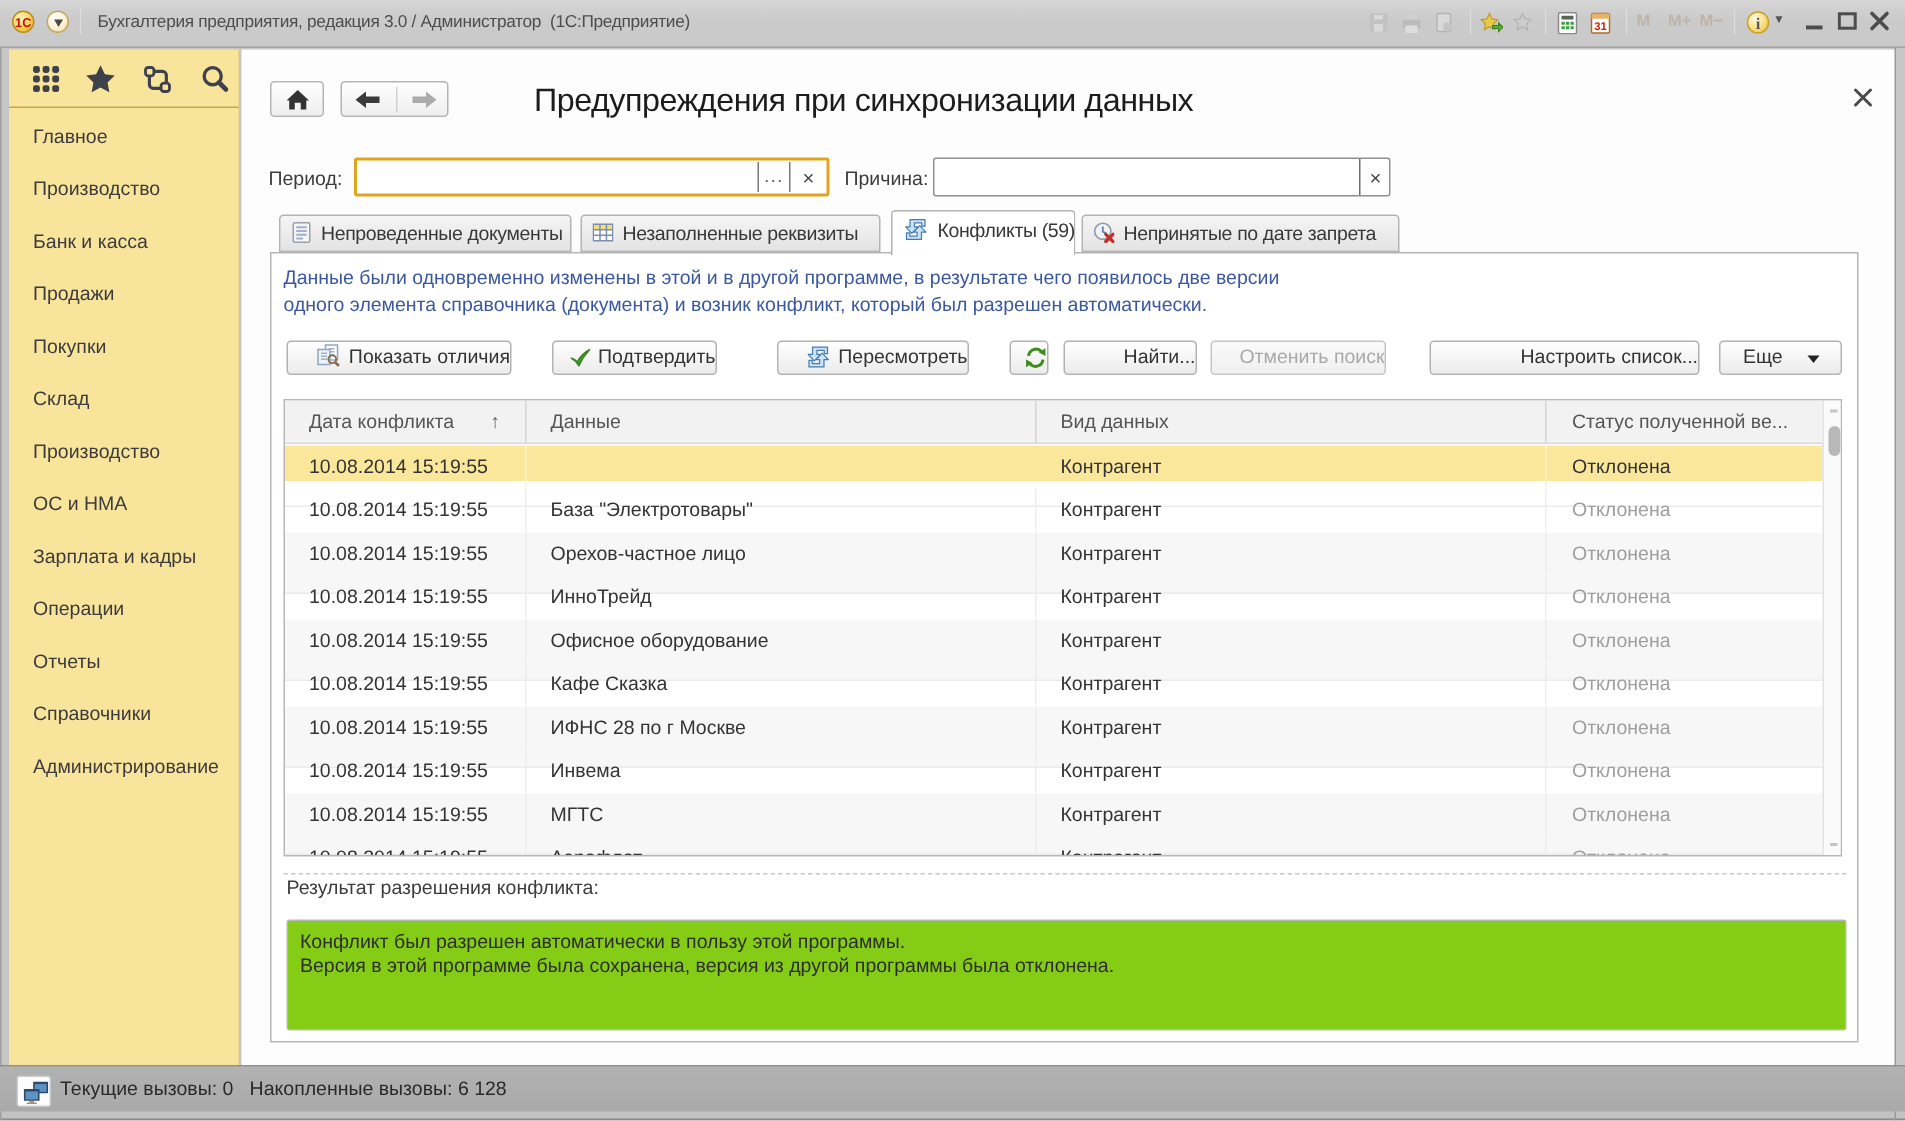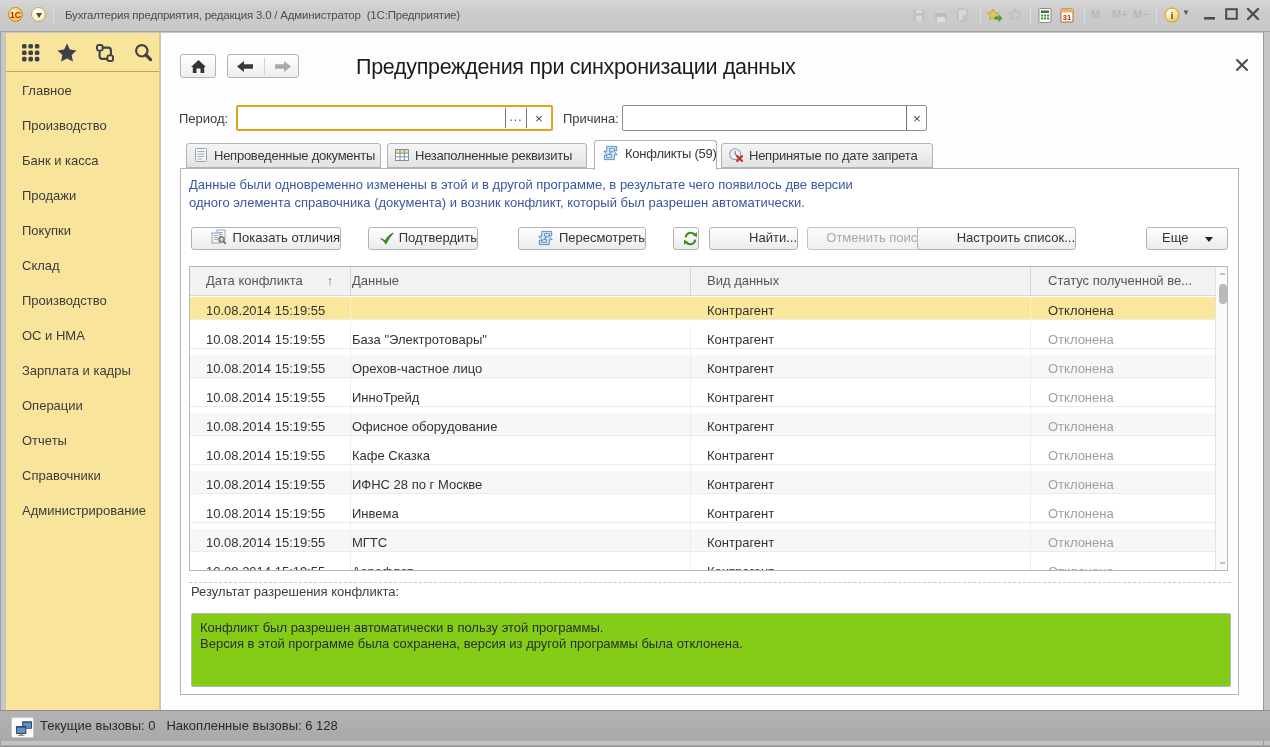--- a/index.html
+++ b/index.html
@@ -52,28 +52,28 @@
 
 
 .btn { position:absolute; top:58px; height:23px; background:linear-gradient(#ffffff,#ebebeb); border:1px solid #b2b2b2; border-radius:3px; text-align:right; color:#333; line-height:20px; white-space:nowrap; }
 .btn.dis { color:#a9a9a9; background:linear-gradient(#fafafa,#f0f0f0); border-color:#c5c5c5; }
 .bico { display:inline-block; vertical-align:-3px; margin-right:5px; }
 
 
 #grid { position:absolute; left:8px; top:97px; width:1039px; height:305px; border:1px solid #b7b7b7; background:#fff; overflow:hidden; }
 #ghead { position:absolute; left:0; top:0; width:1025px; height:29px; background:#f2f2f2; border-bottom:1px solid #d8d8d8; color:#555; }
 .hc { position:absolute; top:0; height:28px; line-height:28px; border-right:1px solid #d4d4d4; white-space:nowrap; overflow:hidden; }
-.row { position:absolute; left:0; width:1025px; height:23px; }
+.row { position:absolute; left:0; width:1025px; height:41px; }
 .row .c { position:absolute; top:0; height:28px; line-height:28px; border-right:1px solid #ededed; white-space:nowrap; overflow:hidden; }
 .row { border-bottom:1px solid #ebebeb; }
 .row.z { background:#f7f7f7; }
 .row.sel { background:linear-gradient(#fbe79b 0px, #fbe79b 24px, #ffffff 24px); }
 .row.sel .c { border-right-color:#fdf3cd; }
 .c1 { left:0; width:161px; padding-left:16px; }
-.c2 { left:162px; width:339px; }
+.c2 { left:162px; width:339px; padding-left:15px; }
 .c3 { left:502px; width:339px; padding-left:15px; }
 .c4 { left:842px; width:183px; padding-left:16px; border-right:none !important; }
 .gray { color:#9e9e9e; }
 #vscroll { position:absolute; left:1025px; top:0; width:13px; height:303px; background:#fafafa; border-left:1px solid #e2e2e2; }
 #vthumb { position:absolute; left:2.5px; top:17px; width:8px; height:20px; background:#b9b9b9; border-radius:4px; }
 
 #splitter { position:absolute; left:8px; top:413px; width:1042px; border-top:1px dashed #c8c8c8; }
 #reslabel { position:absolute; left:10px; top:415px; color:#3c3c3c; }
 #resbox { position:absolute; left:10px; top:444px; width:1040px; height:74px; border:1px solid #b7b7b7; border-radius:2px; background:#84cc16; padding:6px 8px; line-height:16px; color:#2d2d2d; }
 
@@ -293,21 +293,21 @@
       <svg style="margin-top:3px" width="15" height="15" viewBox="0 0 15 15">
           <g fill="none" stroke="#3f8c1c" stroke-width="2">
             <path d="M2.7 6.3 A5 5 0 0 1 11.3 3.3"></path>
             <path d="M12.3 8.7 A5 5 0 0 1 3.7 11.7"></path>
           </g>
           <path d="M13.9 1.2 L14 6.3 L9.6 4.0 Z" fill="#3f8c1c"></path>
           <path d="M1.1 13.8 L1 8.7 L5.4 11 Z" fill="#3f8c1c"></path>
         </svg></div>
     <div class="btn" style="left:528px;width:89px">Найти...</div>
     <div class="btn dis" style="left:626px;width:117px">Отменить поиск</div>
-    <div class="btn" style="left:736px;width:159px">Настроить список...</div>
+    <div class="btn" style="left:772px;width:180px">Настроить список...</div>
     <div class="btn" style="left:965px;width:82px;text-align:left;padding-left:15px">Еще<div class="abs" style="left:58px;top:9px;width:0;height:0;border:4.5px solid transparent;border-top:5.5px solid #222"></div></div>
 
     <div id="grid">
       <div id="ghead">
         <div class="hc c1">Дата конфликта<span style="margin-left:24px;color:#6b6b6b">↑</span></div>
         <div class="hc c2">Данные</div>
         <div class="hc c3">Вид данных</div>
         <div class="hc c4">Статус полученной ве...</div>
       </div>
       <div class="row sel" style="top:30px">

